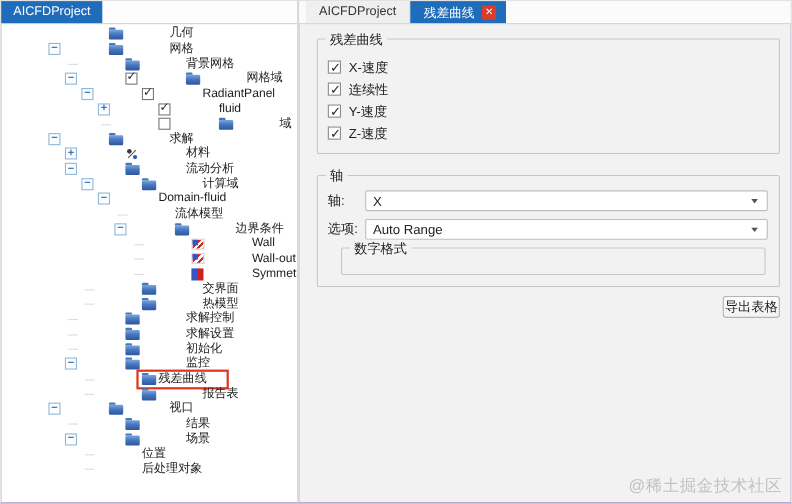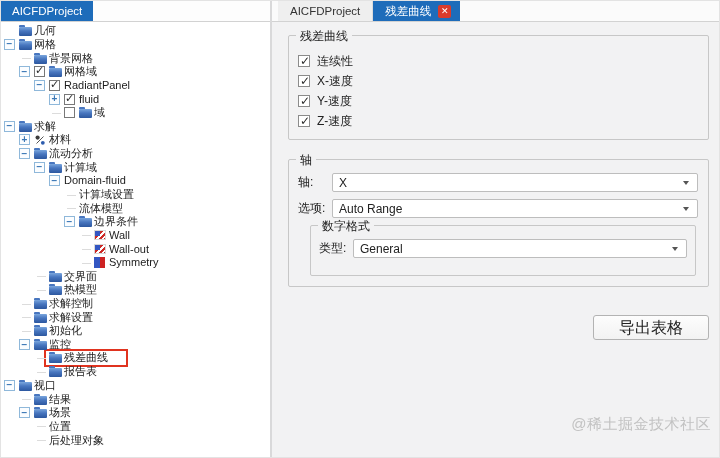--- a/index.html
+++ b/index.html
@@ -9,21 +9,21 @@
   *{box-sizing:border-box;}
   html,body{margin:0;padding:0;}
   body{font-family:"Liberation Sans","DejaVu Sans",sans-serif;background:#fff;}
   .screen{width:720px;height:458px;position:relative;display:flex;overflow:hidden;background:#4c1d95;border:1px solid #e3e3e3;}
 
   
   .left-panel{width:271px;flex:none;background:#fff;border-right:2px solid #d9d9da;display:flex;flex-direction:column;}
   .tabbar{height:21px;flex:none;display:flex;align-items:stretch;border-bottom:1px solid #d2d2d2;background:#fdfdfd;}
   .ltab{background:var(--accent);color:#fff;font-size:11.5px;display:flex;align-items:center;padding:0 11px;}
   .tree{flex:1;overflow:hidden;padding-top:2px;}
-  .trow{height:13.65px;display:flex;align-items:center;font-size:11px;color:#1c1c1c;white-space:nowrap;line-height:1;}
+  .trow{height:13.65px;display:flex;align-items:center;font-size:11px;color:#1c1c1c;white-space:nowrap;line-height:1;gap:40px;}
   .ind{flex:none;height:1px;}
   .slot{flex:none;width:15px;height:100%;position:relative;}
   .slot.line::after{content:"";position:absolute;left:3px;right:3px;top:50%;border-top:1px solid #dcdcdc;}
   .exp{flex:none;width:11px;height:11px;margin-right:4px;border:1px solid #8fb8da;background:#fbfdff;color:#3a77b5;font-size:10px;font-weight:bold;display:flex;align-items:center;justify-content:center;line-height:1;}
   .cbx{flex:none;width:11px;height:11px;margin-right:4px;border:1px solid #787878;background:#fff;position:relative;}
   .cbx.checked::after{content:"✓";position:absolute;left:0px;top:-2px;font-size:11px;color:#2b2b2b;}
   .fold{flex:none;width:13px;height:9px;margin:2px 2px 0 0;border-radius:1px;background:linear-gradient(180deg,#7aa6dd 0%,#4876bf 45%,#2c579f 100%);position:relative;}
   .fold::before{content:"";position:absolute;top:-2px;left:0;width:6px;height:2px;border-radius:1px 1px 0 0;background:#4876bf;}
   .micon{flex:none;width:12px;height:12px;margin-right:3px;}
   .wall{flex:none;width:12px;height:10px;margin-right:3px;position:relative;background:repeating-linear-gradient(135deg,#cd2a26 0 2px,#fff 2px 4px);border:1px solid #d8d8d8;}
@@ -46,22 +46,22 @@
   .cb{width:12px;height:12px;border:1px solid #8b8b8b;background:#fff;position:relative;flex:none;}
   .cb.checked::after{content:"✓";position:absolute;left:1px;top:-2px;font-size:12px;color:#2b2b2b;}
   .g2{padding:13px 10px 10px 9px;}
   .frow{display:flex;align-items:center;margin-bottom:7px;}
   .flabel{flex:none;width:34px;font-size:12px;color:#222;}
   .combo{flex:1;height:19px;background:#fff;border:1px solid #bdbdbd;border-radius:2px;display:flex;align-items:center;padding:0 6px;font-size:12px;color:#222;position:relative;}
   .cval{flex:1;}
   .arrow{flex:none;width:0;height:0;border-left:3.5px solid transparent;border-right:3.5px solid transparent;border-top:4px solid #555;margin-right:2px;}
   .gnum{margin:3px 2px 0 12px;padding:13px 8px 10px 8px;}
   .btnrow{text-align:right;margin:8px 0 0;}
-  .btn{display:inline-block;font-size:16px;color:#222;background:linear-gradient(180deg,#fdfdfd,#f2f2f2);border:1px solid #b3b3b3;border-radius:3px;padding:2px 25px;line-height:1.2;margin-top:20px;}
-  .watermark{position:absolute;right:8px;bottom:23px;font-size:15px;color:#c2c2c2;letter-spacing:0.5px;}
+  .btn{display:inline-block;font-size:12px;color:#222;background:linear-gradient(180deg,#fdfdfd,#f2f2f2);border:1px solid #b3b3b3;border-radius:3px;padding:2px 1px;line-height:1.2;}
+  .watermark{position:absolute;right:8px;bottom:6px;font-size:15px;color:#c2c2c2;letter-spacing:0.5px;}
 </style>
 </head>
 <body>
 
 <div class="screen">
 
   <div class="left-panel">
     <div class="tabbar">
       <div class="ltab">
         <span>AICFDProject</span>
@@ -141,25 +141,20 @@
           <span class="lbl">计算域</span>
         </div>
         <div class="trow">
           <span class="ind" style="width: 48px;"></span>
           <span class="exp">−</span>
           <span class="lbl">Domain-fluid</span>
         </div>
         <div class="trow">
           <span class="ind" style="width: 63px;"></span>
           <span class="slot line"></span>
-          <span class="lbl">计算域设置</span>
-        </div>
-        <div class="trow">
-          <span class="ind" style="width: 63px;"></span>
-          <span class="slot line"></span>
           <span class="lbl">流体模型</span>
         </div>
         <div class="trow">
           <span class="ind" style="width: 63px;"></span>
           <span class="exp">−</span>
           <span class="fold"></span>
           <span class="lbl">边界条件</span>
         </div>
         <div class="trow">
           <span class="ind" style="width: 78px;"></span>
@@ -271,25 +266,25 @@
         </div>
       </div>
 
     <div class="rcontent">
 
       <div class="group g1">
         <span class="gtitle">残差曲线</span>
         <div>
             <div class="chkrow">
               <span class="cb checked"></span>
-              <span>连续性</span>
+              <span>X-速度</span>
             </div>
             <div class="chkrow">
               <span class="cb checked"></span>
-              <span>X-速度</span>
+              <span>连续性</span>
             </div>
             <div class="chkrow">
               <span class="cb checked"></span>
               <span>Y-速度</span>
             </div>
             <div class="chkrow">
               <span class="cb checked"></span>
               <span>Z-速度</span>
             </div>
           </div>
@@ -308,29 +303,20 @@
             <div class="frow">
               <span class="flabel">选项:</span>
               <div class="combo">
                 <span class="cval">Auto Range</span>
                 <span class="arrow"></span>
               </div>
             </div>
           </div>
         <div class="group gnum">
           <span class="gtitle">数字格式</span>
-          <div>
-              <div class="frow">
-                <span class="flabel">类型:</span>
-                <div class="combo">
-                  <span class="cval">General</span>
-                  <span class="arrow"></span>
-                </div>
-              </div>
-            </div>
         </div>
       </div>
 
       <div class="btnrow">
         <span class="btn">导出表格</span>
       </div>
     </div>
 
     <div class="watermark">@稀土掘金技术社区</div>
   </div>

